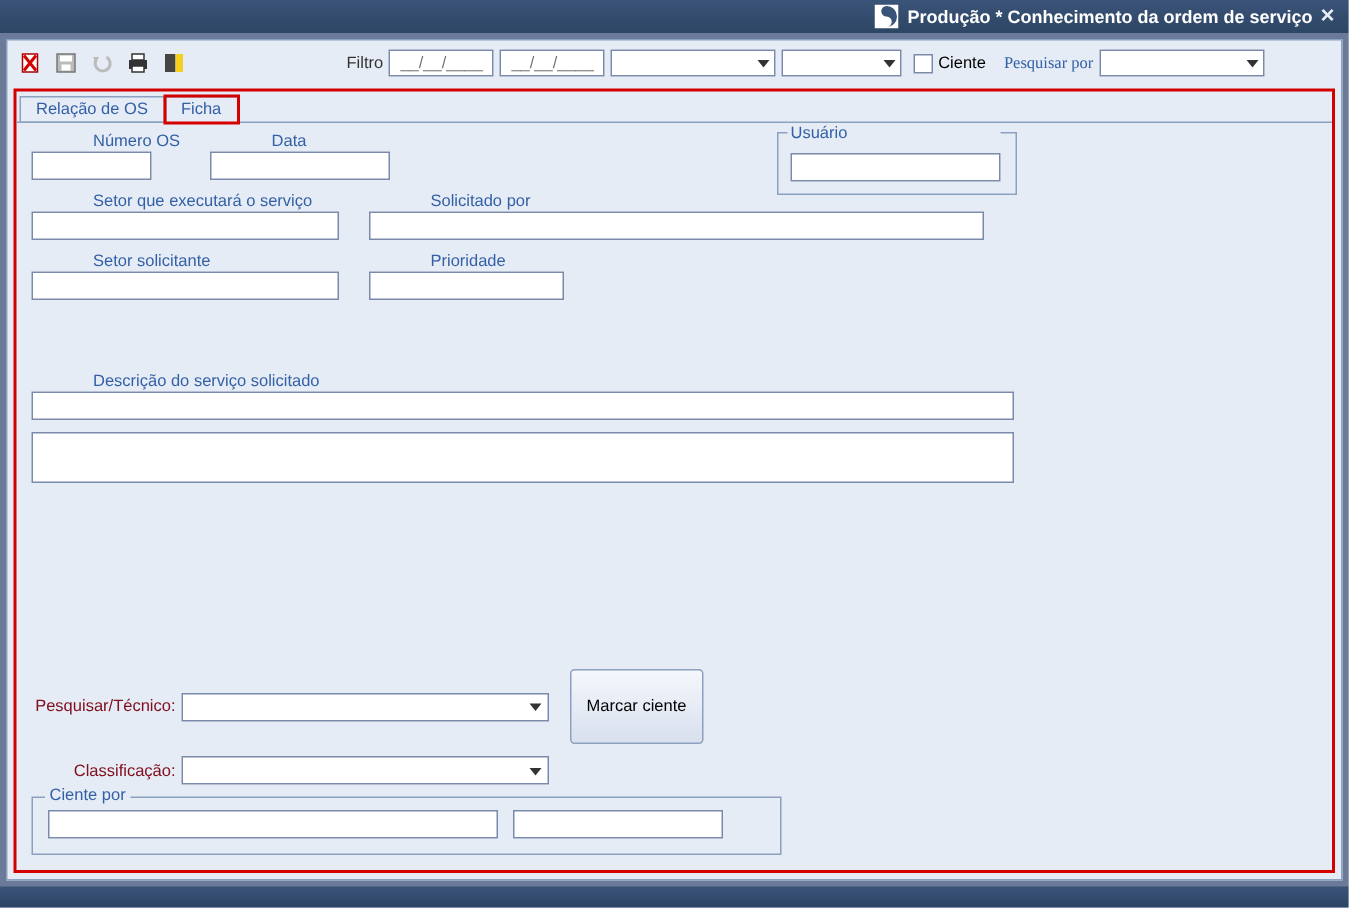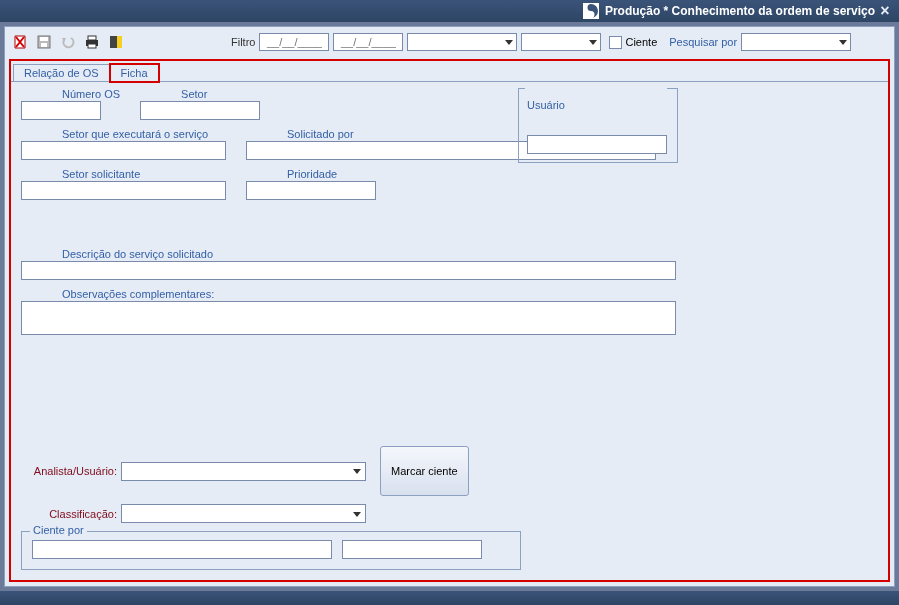--- a/index.html
+++ b/index.html
@@ -94,21 +94,21 @@
     }
     .combo-a { width: 110px; }
     .combo-b { width: 80px; }
     .combo-c { width: 110px; }
     .checkbox-wrap { display: inline-flex; align-items: center; gap: 3px; margin: 0 4px; }
     .checkbox-box {
       width: 13px; height: 13px;
       border: 1px solid #7a8aaa;
       background: #fff;
     }
-    .pesq-label { color: #3360a6; margin-left: 4px; }
+    .pesq-label { color: #3360a6; margin-left: 4px; font-family: Liberation Serif, serif; }
 
     .tabs-and-body {
       flex: 1;
       margin: 2px 4px 4px 4px;
       border: 2px solid #d40000;
       background: #e6ecf5;
       display: flex;
       flex-direction: column;
       position: relative;
     }
@@ -169,21 +169,21 @@
       position: absolute;
       top: 6px;
       right: 210px;
       border: 1px solid #8ca0c0;
       padding: 6px 8px 8px 8px;
       width: 160px;
     }
     .usuario-group legend {
       color: #3360a6;
       font-size: 11px;
-      padding: 16px 2px;
+      padding: 0 2px;
       background: #e6ecf5;
       position: relative;
       top: -12px;
       left: -2px;
     }
     .usuario-group input {
       width: 140px;
       height: 19px;
       border: 1px solid #7a8aaa;
       background: #fff;
@@ -334,21 +334,21 @@
       </div>
 
       <div class="tab-panel">
 
         <div class="form-row">
           <div class="field">
             <label>Número OS</label>
             <input type="text" class="f-numero" style="">
           </div>
           <div class="field">
-            <label>Setor</label>
+            <label>Data</label>
             <input type="text" class="f-data" style="">
           </div>
         </div>
 
         <div class="usuario-group">
           <legend>Usuário</legend>
           <input type="text" style="">
         </div>
 
         <div class="form-row">
@@ -374,27 +374,26 @@
         </div>
 
         <div style="height: 40px;"></div>
 
         <div class="field" style="margin-bottom:8px;">
           <label>Descrição do serviço solicitado</label>
           <input type="text" class="f-descricao" style="">
         </div>
 
         <div class="field">
-          <label>Observações complementares:</label>
           <textarea class="f-obs" style=""></textarea>
         </div>
 
         <div class="bottom-area">
           <div class="bottom-row">
-            <span class="maroon-label">Analista/Usuário:</span>
+            <span class="maroon-label">Pesquisar/Técnico:</span>
             <span class="select-combo"></span>
             <button class="btn">Marcar ciente</button>
           </div>
           <div class="bottom-row">
             <span class="maroon-label">Classificação:</span>
             <span class="select-combo"></span>
           </div>
           <div class="ciente-group">
             <span class="legend">Ciente por</span>
             <div class="inputs">

